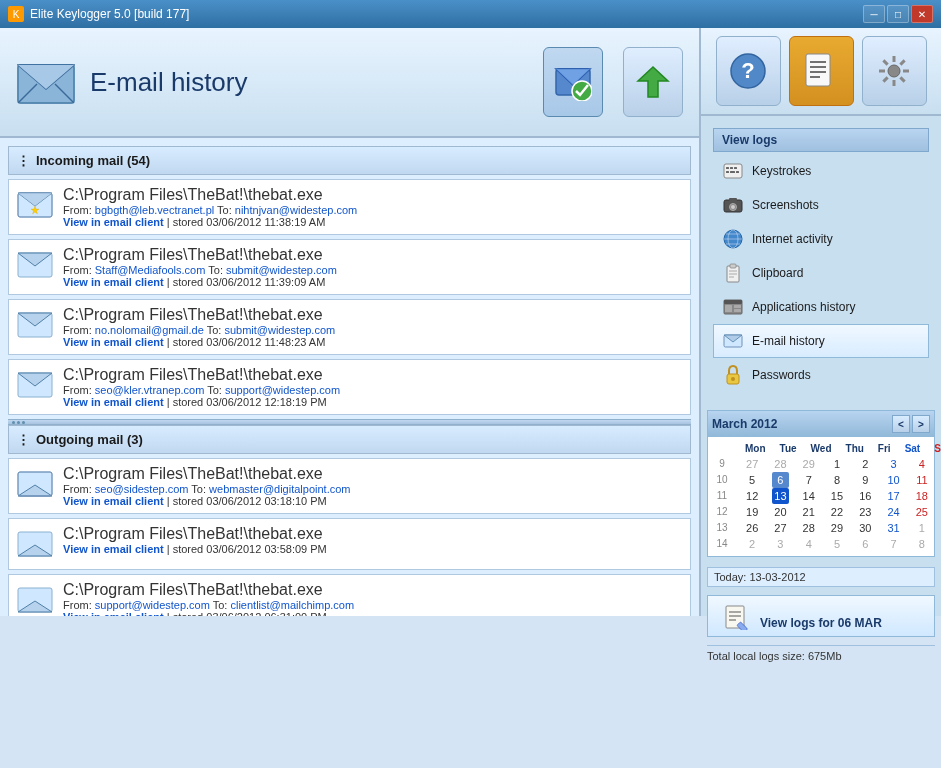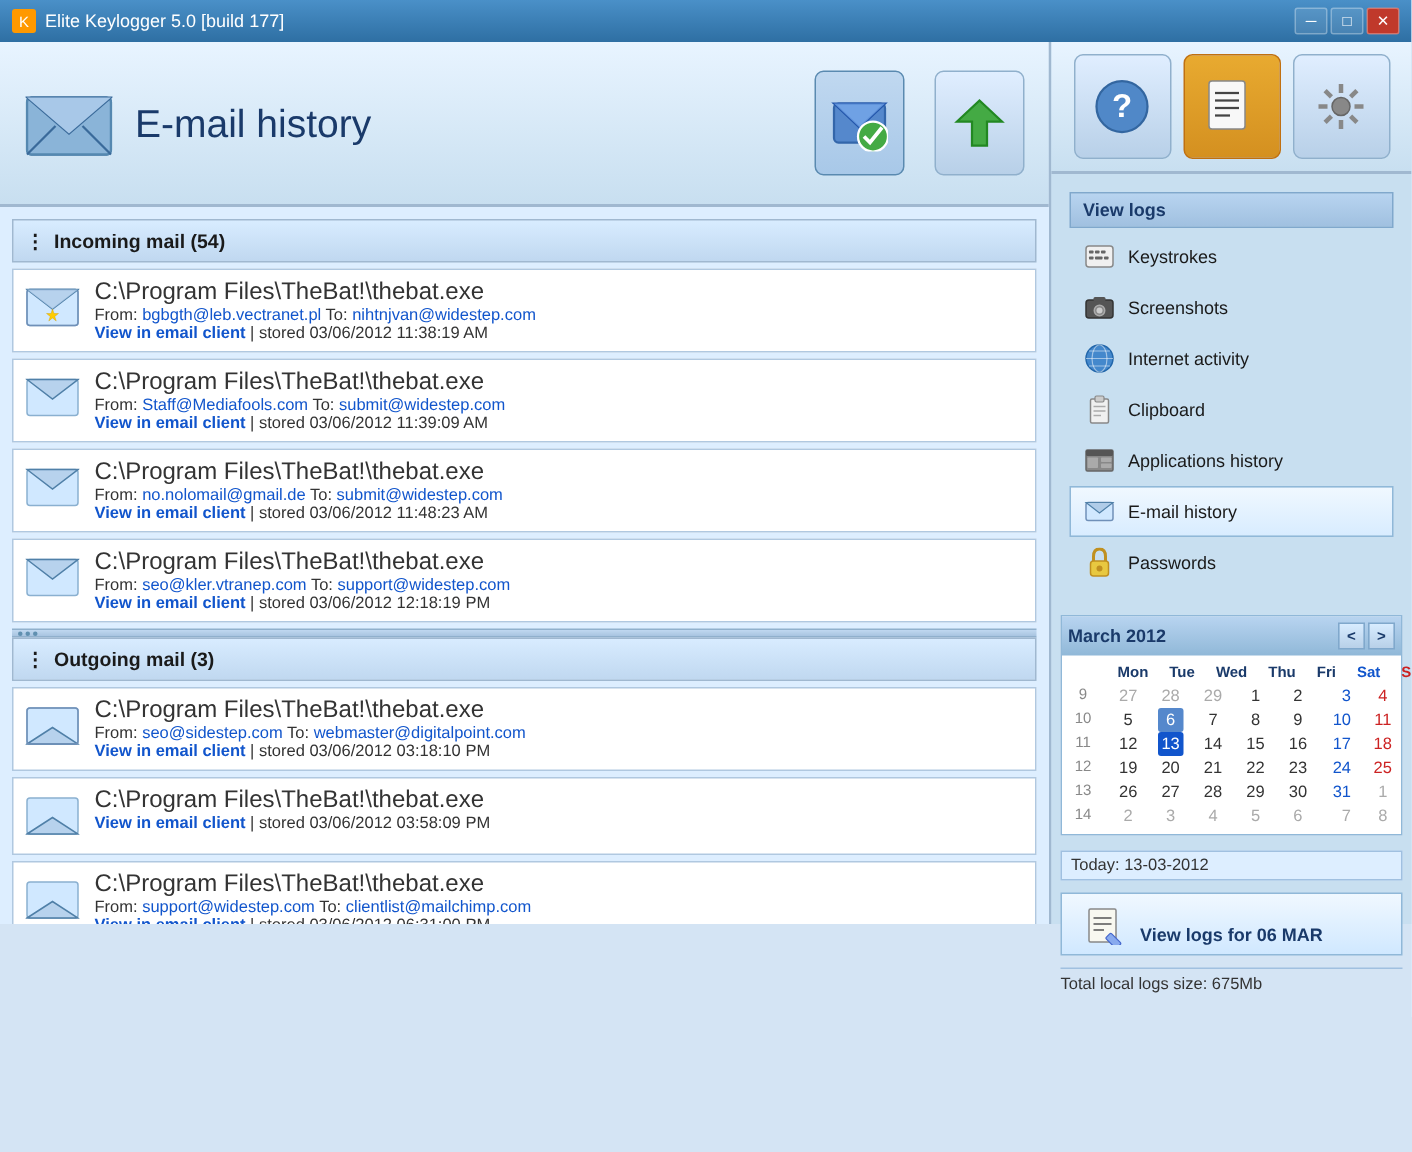--- a/index.html
+++ b/index.html
@@ -245,21 +245,21 @@
       gap: 12px;
     }
     .cal-cell {
       text-align: center;
       padding: 2px 1px;
       font-size: 11px;
       color: #333;
     }
     .cal-cell.header { font-weight: bold; color: #1a3a6a; font-size: 10px; }
     .cal-cell.week-num { color: #888; font-size: 10px; }
-    .cal-cell.sat { color: #1155cc; text-align: right; }
+    .cal-cell.sat { color: #1155cc; }
     .cal-cell.sun { color: #cc2222; }
     .cal-cell.today-cell {
       background: #1155cc;
       color: white;
       border-radius: 2px;
     }
     .cal-cell.other-month { color: #aaa; }
     .cal-cell.selected {
       background: #5588cc;
       color: white;

